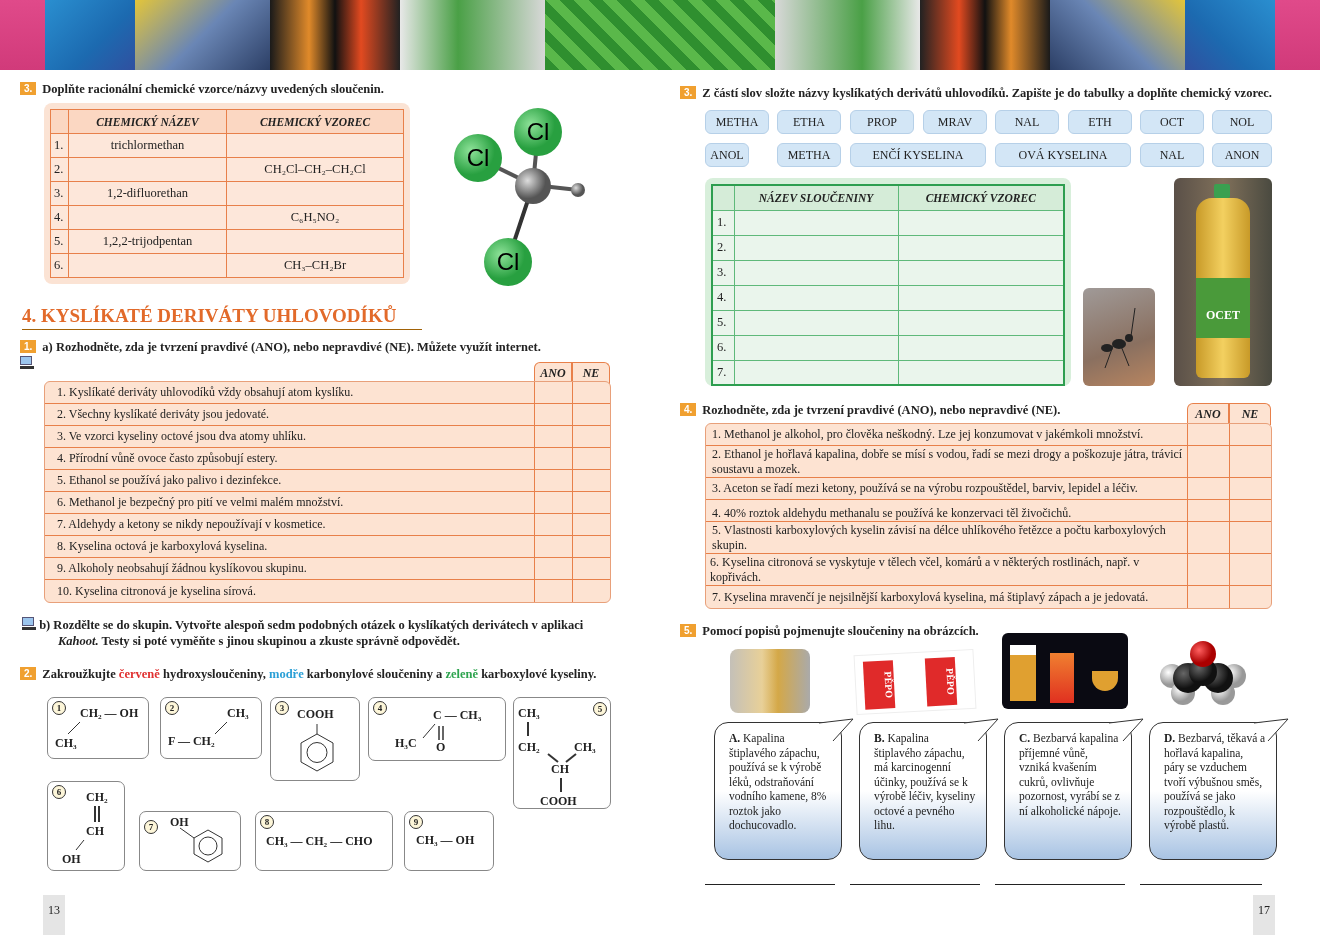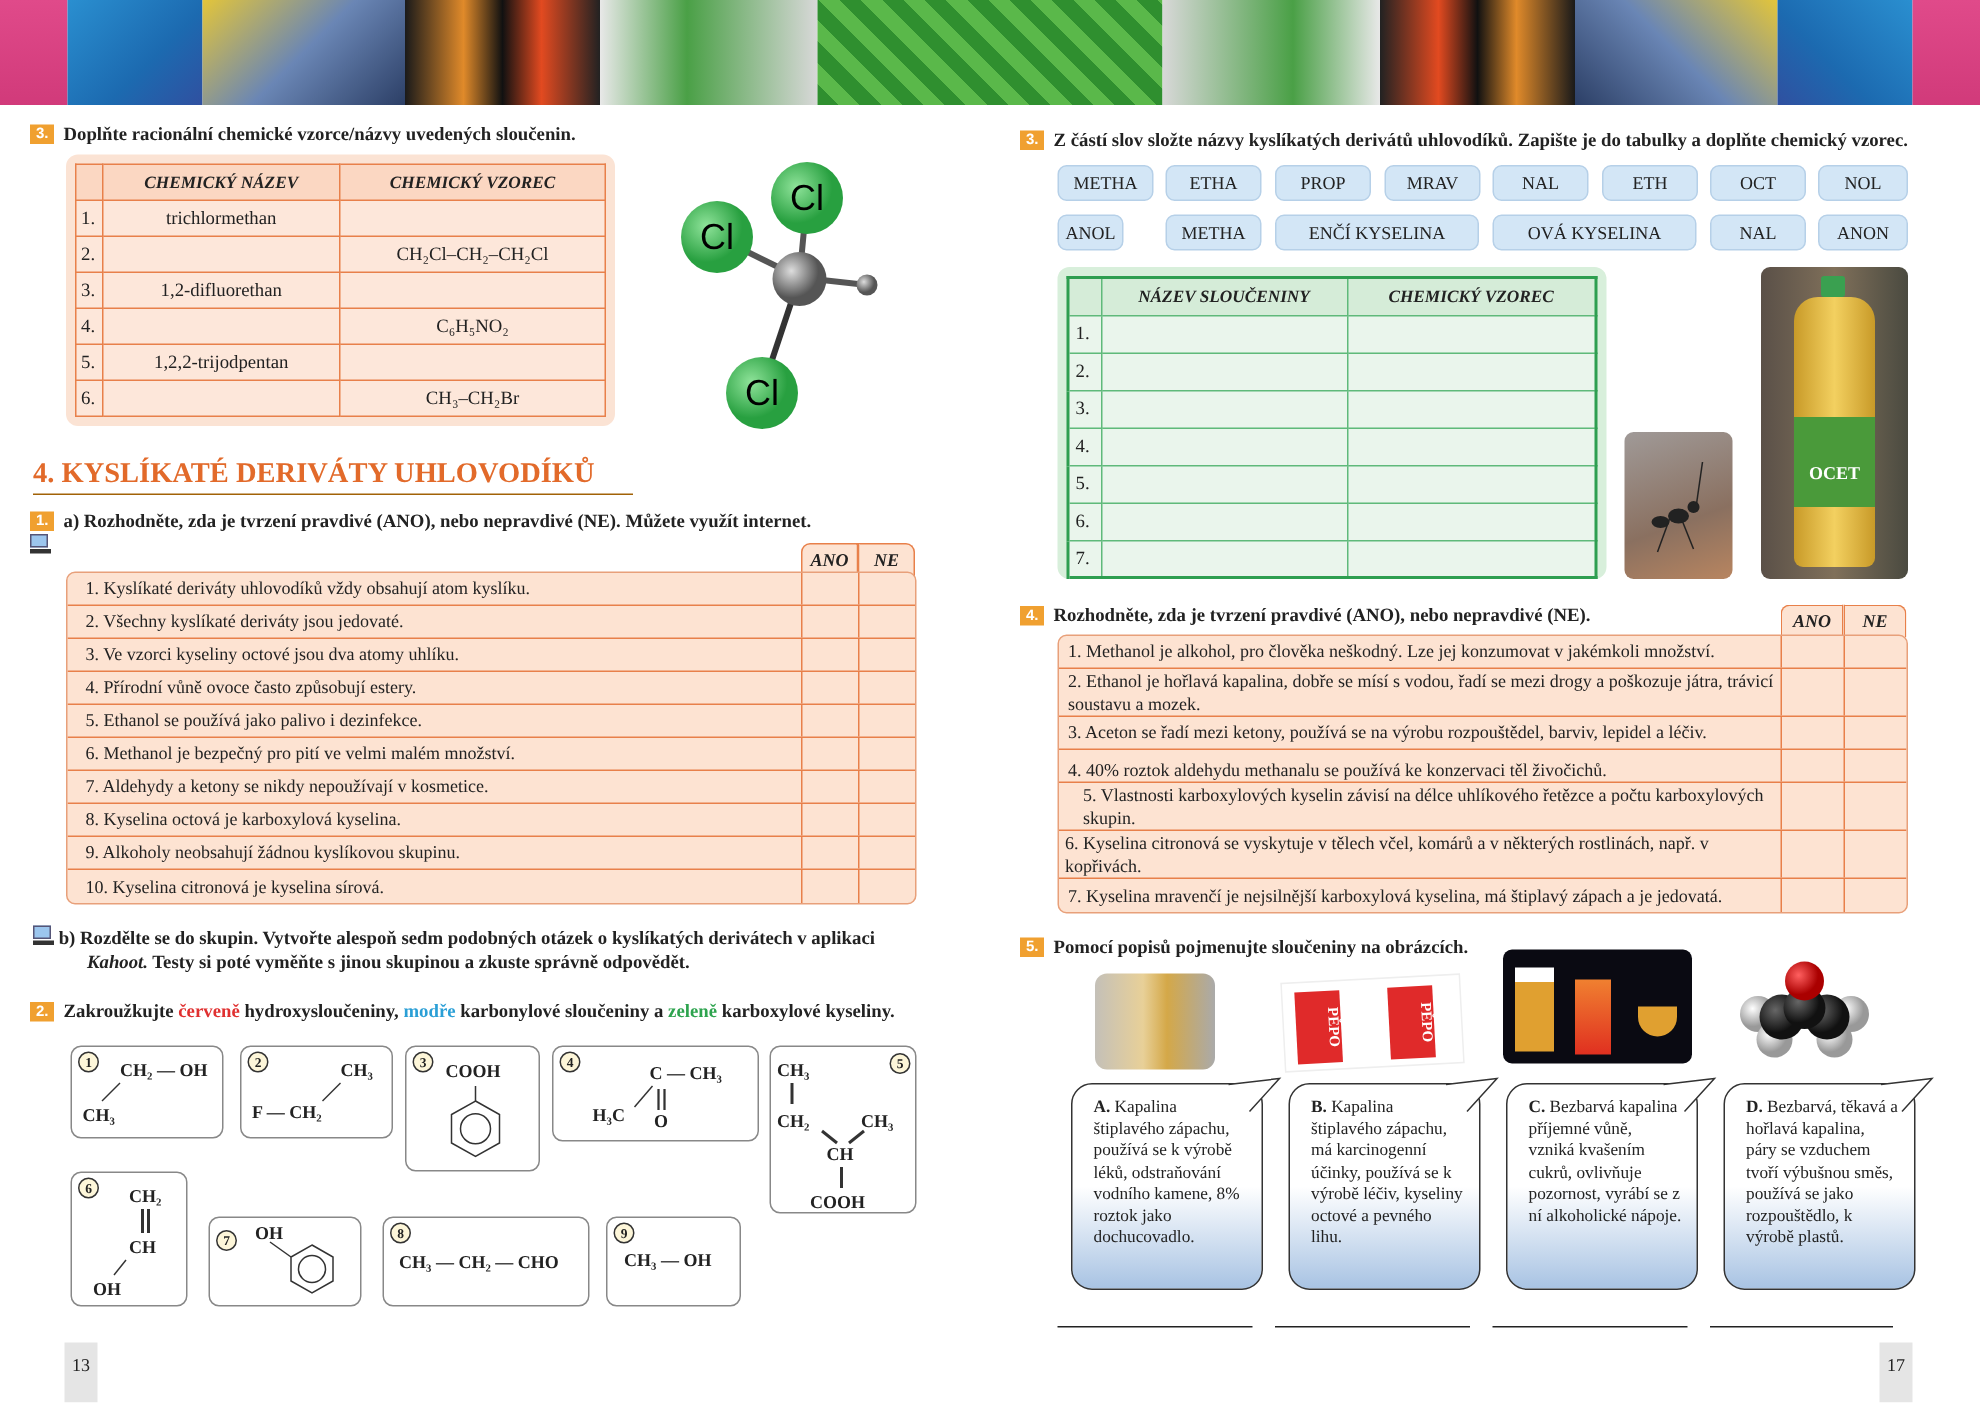--- a/index.html
+++ b/index.html
@@ -389,21 +389,21 @@
       <span class="tf-text" style="padding-left:6px;line-height:15px">3. Aceton se řadí mezi ketony, používá se na výrobu rozpouštědel, barviv, lepidel a léčiv.</span>
       <span class="tf-cell" style="width:42px"></span>
       <span class="tf-cell" style="width:42px"></span>
     </div>
     <div class="tf-row" style="height: 22px; align-items: flex-end;">
       <span class="tf-text" style="padding-left:6px;line-height:15px">4. 40% roztok aldehydu methanalu se používá ke konzervaci těl živočichů.</span>
       <span class="tf-cell" style="width:42px"></span>
       <span class="tf-cell" style="width:42px"></span>
     </div>
     <div class="tf-row" style="height: 32px;">
-      <span class="tf-text" style="padding-left:16px;line-height:15px">5. Vlastnosti karboxylových kyselin závisí na délce uhlíkového řetězce a počtu karboxylových skupin.</span>
+      <span class="tf-text" style="padding-left:6px;line-height:15px">5. Vlastnosti karboxylových kyselin závisí na délce uhlíkového řetězce a počtu karboxylových skupin.</span>
       <span class="tf-cell" style="width:42px"></span>
       <span class="tf-cell" style="width:42px"></span>
     </div>
     <div class="tf-row" style="height: 32px;">
       <span class="tf-text" style="padding-left:4px;line-height:15px">6. Kyselina citronová se vyskytuje v tělech včel, komárů a v některých rostlinách, např. v kopřivách.</span>
       <span class="tf-cell" style="width:42px"></span>
       <span class="tf-cell" style="width:42px"></span>
     </div>
     <div class="tf-row" style="height: 22px; border-bottom: none;">
       <span class="tf-text" style="padding-left:6px;line-height:15px">7. Kyselina mravenčí je nejsilnější karboxylová kyselina, má štiplavý zápach a je jedovatá.</span>

